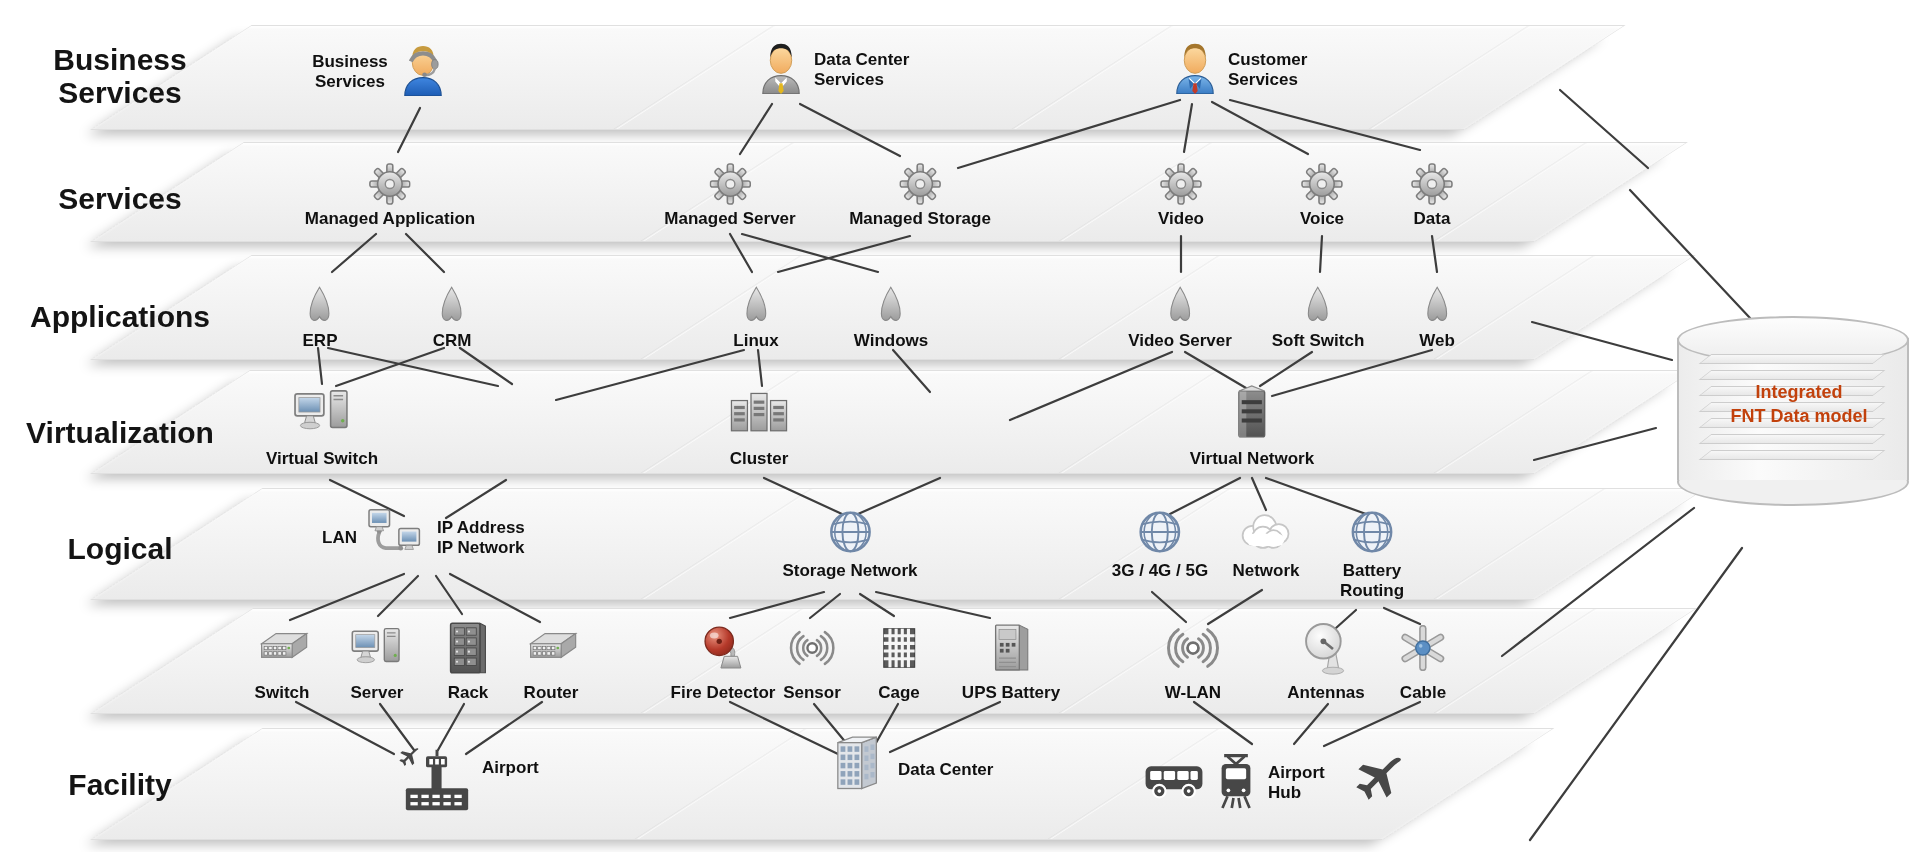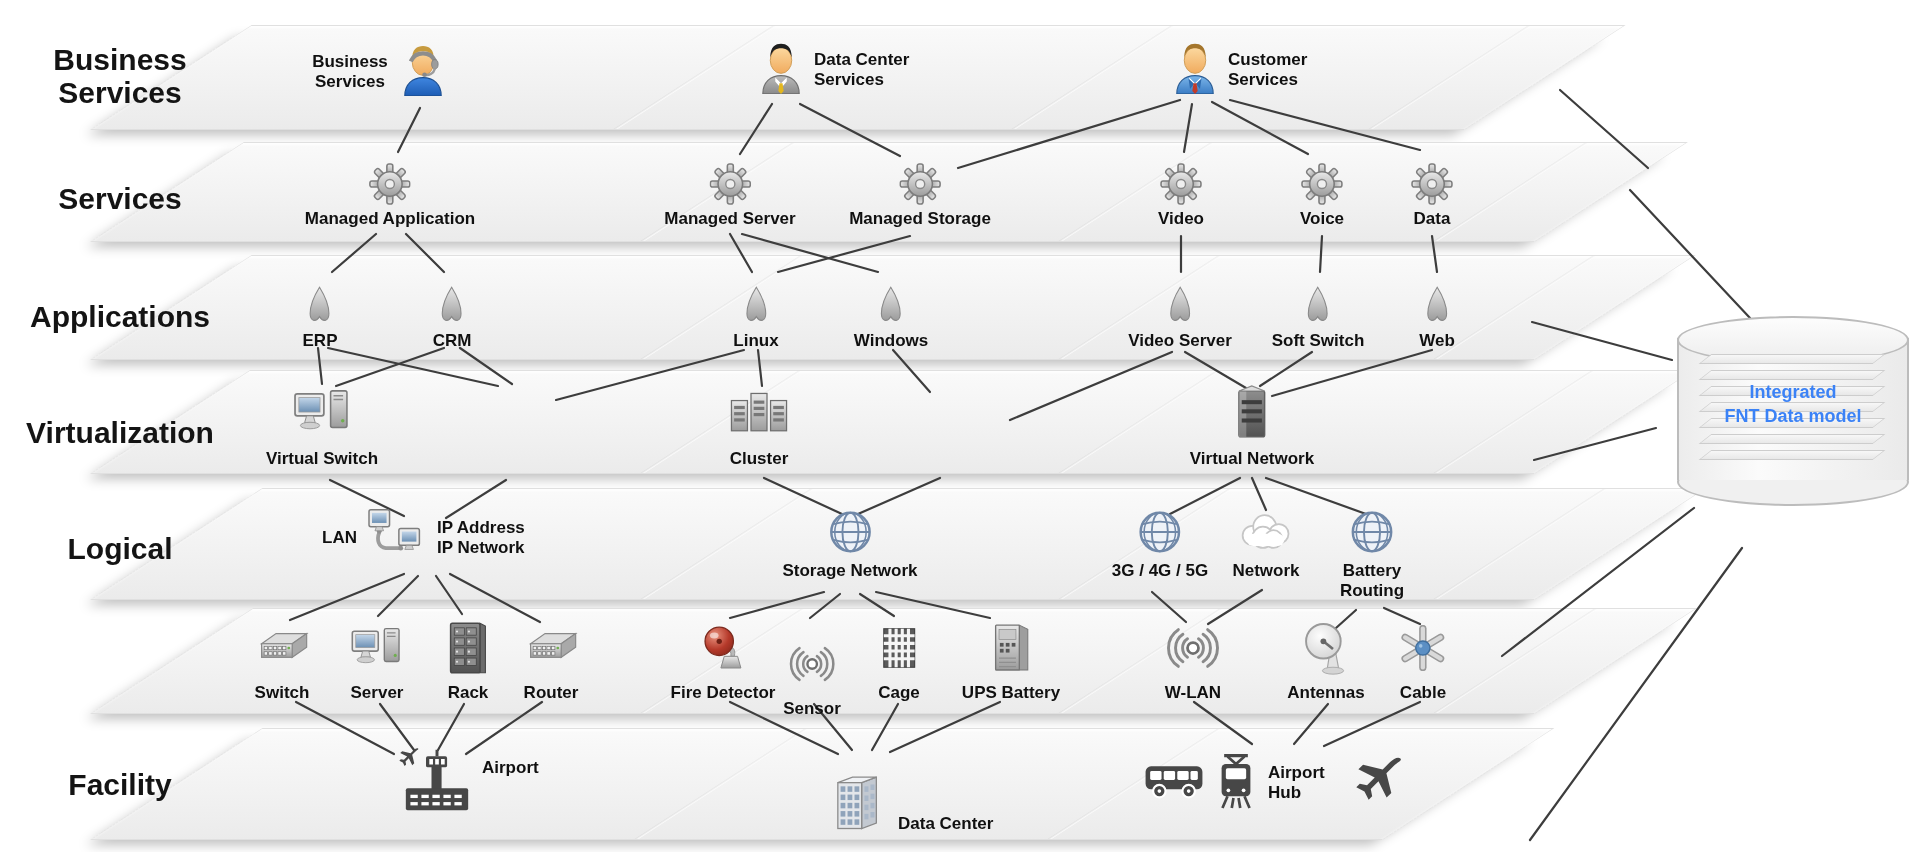--- a/index.html
+++ b/index.html
@@ -32,21 +32,21 @@
            background:#f0f0f0;border:2px solid #bcbcbc;}
   .cyl-body{position:absolute;left:0;top:22px;width:228px;height:142px;
             background:linear-gradient(90deg,#ececec,#fbfbfb 35%,#eaeaea);
             border-left:2px solid #bcbcbc;border-right:2px solid #bcbcbc;}
   .cyl-top{position:absolute;left:0;top:0;width:228px;height:44px;border-radius:50%;
            background:linear-gradient(180deg,#fdfdfd,#ededed);border:2px solid #bcbcbc;}
   .slab{position:absolute;left:28px;width:172px;height:8px;display:block;z-index:3;
         background:linear-gradient(180deg,#f7f7f7,#e8e8e8);border:1px solid #cdcdcd;
         transform:skewX(-52deg);}
   .cyl-text{position:absolute;left:0;top:64px;width:100%;z-index:4;text-align:center;
-            font-size:18px;font-weight:bold;color:#3b82f6;line-height:24px;}
+            font-size:18px;font-weight:bold;color:#c2410c;line-height:24px;padding-left:6px;}
 </style>
 </head>
 <body>
 
 <div id="canvas">
 
 <svg width="0" height="0" style="position:absolute" aria-hidden="true">
 <defs>
   <linearGradient id="gg" x1="0" y1="0" x2="0" y2="1">
           <stop offset="0" stop-color="#e9e9e9"></stop>
@@ -766,21 +766,21 @@
   <div class="lbl">Router</div>
 </div>
 <div class="node" style="left:723px;top:616px">
   <div class="icbox" style="height:64px">
         <svg width="44" height="50" viewBox="0 0 26 30">
           <use href="#i-fire"></use>
         </svg>
       </div>
   <div class="lbl">Fire Detector</div>
 </div>
-<div class="node" style="left:812px;top:632px">
+<div class="node" style="left:812px;top:616px">
   <div class="icbox" style="height:64px">
         <svg width="54" height="38" viewBox="0 0 34 24">
           <use href="#i-waves"></use>
         </svg>
       </div>
   <div class="lbl">Sensor</div>
 </div>
 <div class="node" style="left:899px;top:616px">
   <div class="icbox" style="height:64px">
         <svg width="40" height="50" viewBox="0 0 26 30">
@@ -821,21 +821,21 @@
       </div>
   <div class="lbl">Cable</div>
 </div>
 
 <div class="hnode" style="left:398px;top:748px;align-items:flex-start">
   <svg width="78" height="66" viewBox="0 0 42 36">
         <use href="#i-airport"></use>
       </svg>
   <div class="lbl" style="margin:10px 0 0 6px">Airport</div>
 </div>
-<div class="hnode" style="left:830px;top:768px;align-items:flex-end">
+<div class="hnode" style="left:830px;top:728px;align-items:center">
   <svg width="56" height="66" viewBox="0 0 30 36">
         <use href="#i-building"></use>
       </svg>
   <div class="lbl" style="margin:18px 0 0 12px">Data Center</div>
 </div>
 <div class="hnode" style="left:1142px;top:752px">
   <svg width="64" height="44" viewBox="0 0 34 24">
         <use href="#i-bus"></use>
       </svg>
   <svg width="44" height="58" viewBox="0 0 26 34" style="margin-left:8px">

